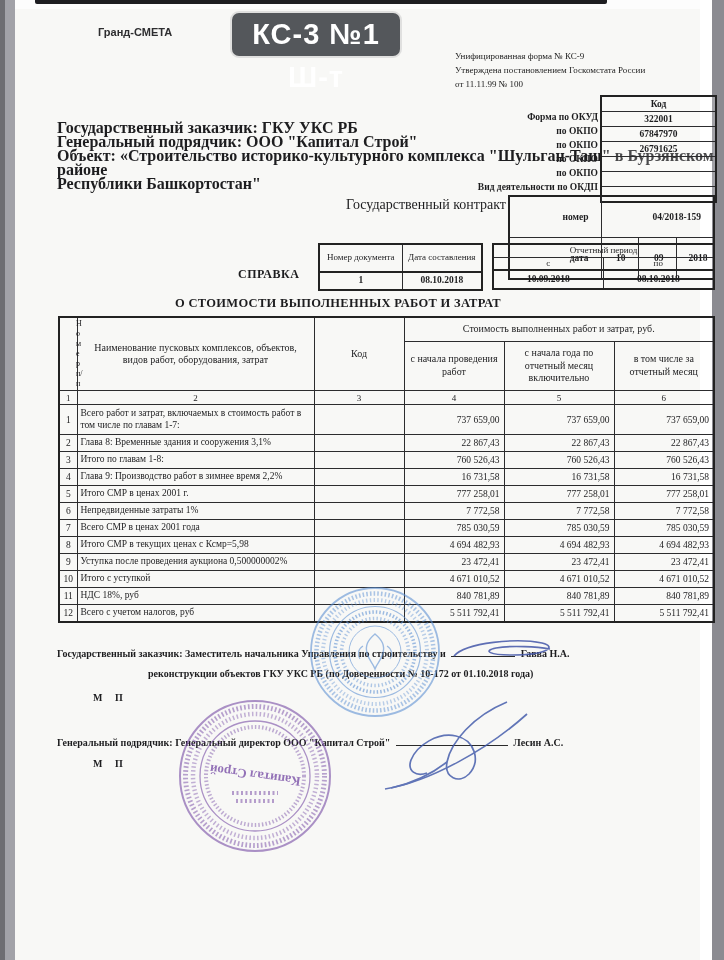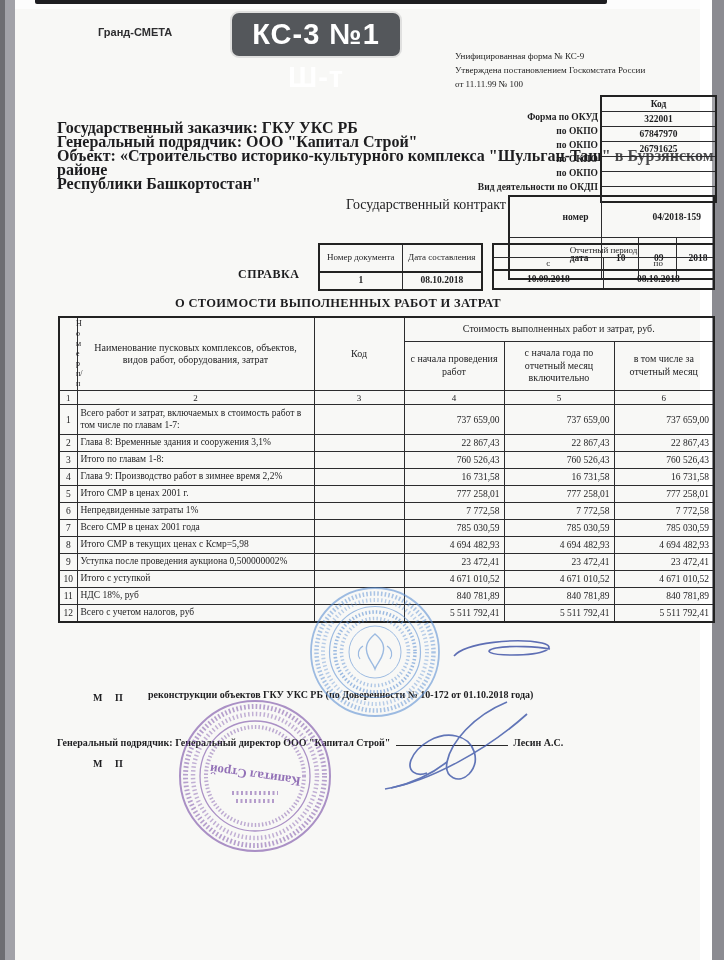--- a/index.html
+++ b/index.html
@@ -286,21 +286,26 @@
             <td class="cell-name">Всего с учетом налогов, руб</td>
             <td class="cell-num"></td>
             <td class="cell-val">5 511 792,41</td>
             <td class="cell-val">5 511 792,41</td>
             <td class="cell-val">5 511 792,41</td>
           </tr>
         </tbody>
     </table>
   </div>
 
-  <div class="abs sigline" style="left:148px;top:689px">реконструкции объектов  ГКУ УКС РБ (по Доверенности № 10-172 от 01.10.2018 года)</div>
+  <div class="abs sigline" style="left:57px;top:647px">
+    <span>Государственный заказчик: Заместитель начальника  Управления по строительству и</span>
+    <span class="blank" style="width:64px"></span>
+    <span>Гавва Н.А.</span>
+  </div>
+  <div class="abs sigline" style="left:148px;top:668px">реконструкции объектов  ГКУ УКС РБ (по Доверенности № 10-172 от 01.10.2018 года)</div>
   <div class="abs mp" style="left:93px;top:692px">М П</div>
 
   <div class="abs sigline" style="left:57px;top:736px">
     <span>Генеральный подрядчик: Генеральный директор ООО "Капитал Строй"</span>
     <span class="blank" style="width:112px"></span>
     <span>Лесин А.С.</span>
   </div>
   <div class="abs mp" style="left:93px;top:758px">М П</div>
 
   <svg class="abs" style="left:307px;top:584px" width="136" height="136">

